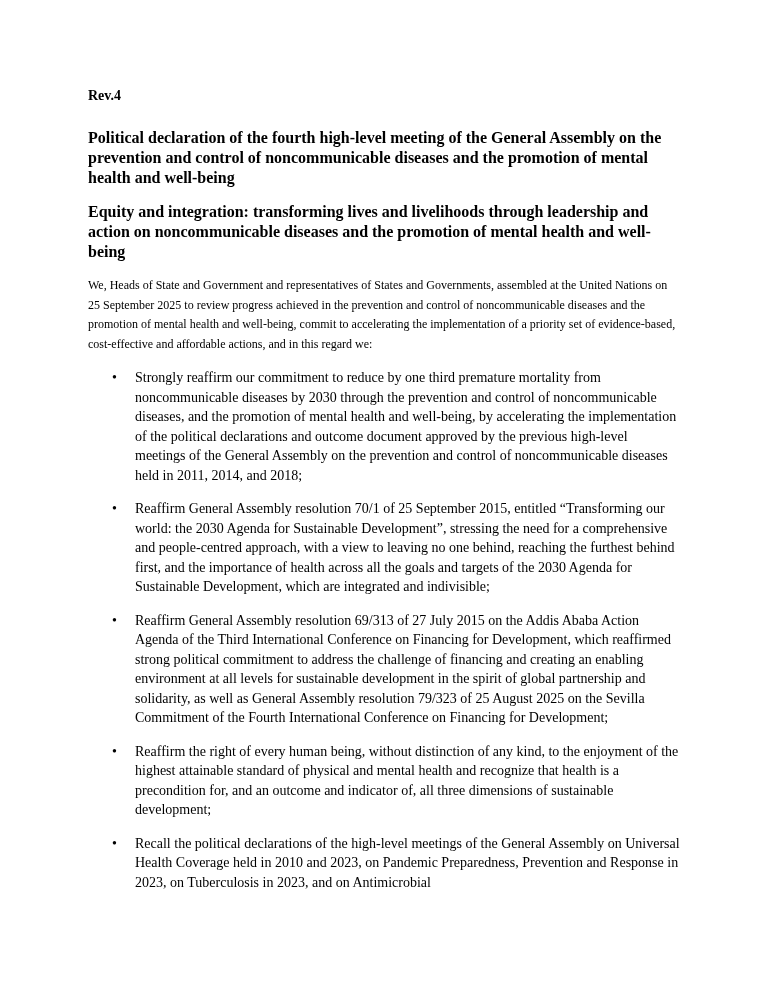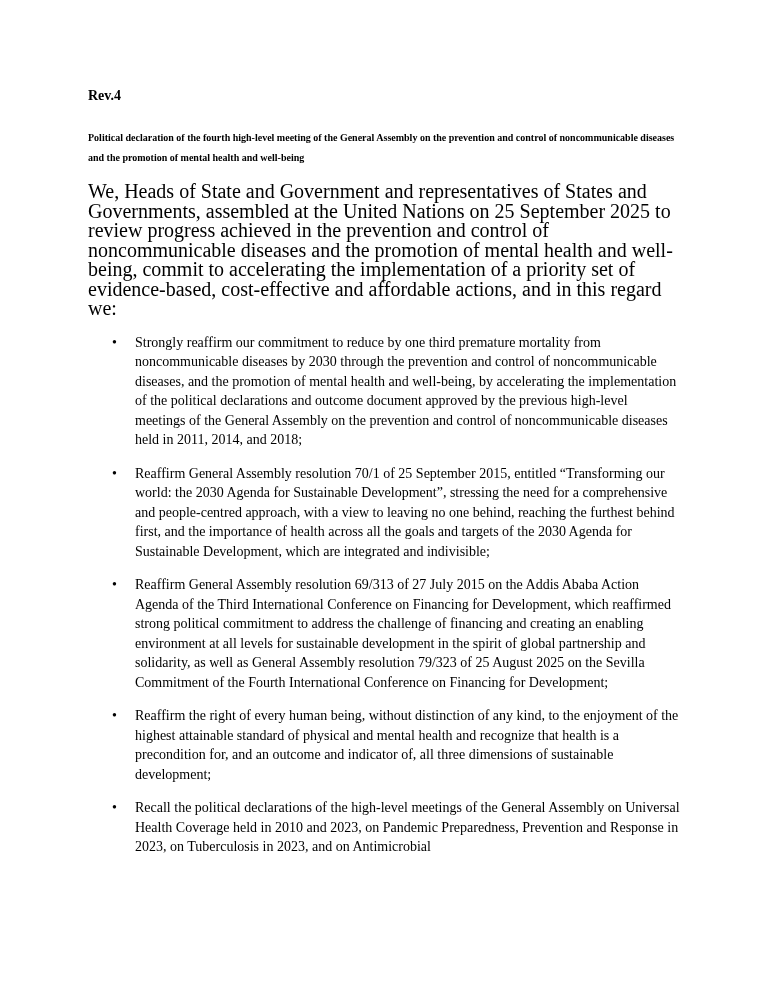--- a/index.html
+++ b/index.html
@@ -18,26 +18,26 @@
     overflow: hidden;
   }
   .rev {
     font-weight: bold;
     font-size: 14px;
     line-height: 20px;
     margin-bottom: 22px;
   }
   .heading {
     font-weight: bold;
-    font-size: 10px;
+    font-size: 16px;
     line-height: 20px;
     margin-bottom: 14px;
   }
   .body-text {
-    font-size: 20px;
+    font-size: 12px;
     line-height: 19.5px;
     margin-bottom: 14px;
     text-align: left;
   }
   .bullet-list {
     list-style: none;
   }
   .bullet {
     display: flex;
     margin: 0 0 14px 24px;
@@ -54,20 +54,21 @@
 </style>
 </head>
 <body>
 
 <div class="page">
 
   <p class="rev">Rev.4</p>
 
   <p class="heading">Political declaration of the fourth high-level meeting of the General Assembly on the prevention and control of noncommunicable diseases and the promotion of mental health and well-being</p>
 
+  <p class="heading">Equity and integration: transforming lives and livelihoods through leadership and action on noncommunicable diseases and the promotion of mental health and well-being</p>
 
   <p class="body-text">We, Heads of State and Government and representatives of States and Governments, assembled at the United Nations on 25 September 2025 to review progress achieved in the prevention and control of noncommunicable diseases and the promotion of mental health and well-being, commit to accelerating the implementation of a priority set of evidence-based, cost-effective and affordable actions, and in this regard we:</p>
 
   <div class="bullet-list">
 
     <div class="bullet">
       <span class="bullet-marker">•</span>
       <span class="bullet-text">Strongly reaffirm our commitment to reduce by one third premature mortality from noncommunicable diseases by 2030 through the prevention and control of noncommunicable diseases, and the promotion of mental health and well-being, by accelerating the implementation of the political declarations and outcome document approved by the previous high-level meetings of the General Assembly on the prevention and control of noncommunicable diseases held in 2011, 2014, and 2018;</span>
     </div>
 

